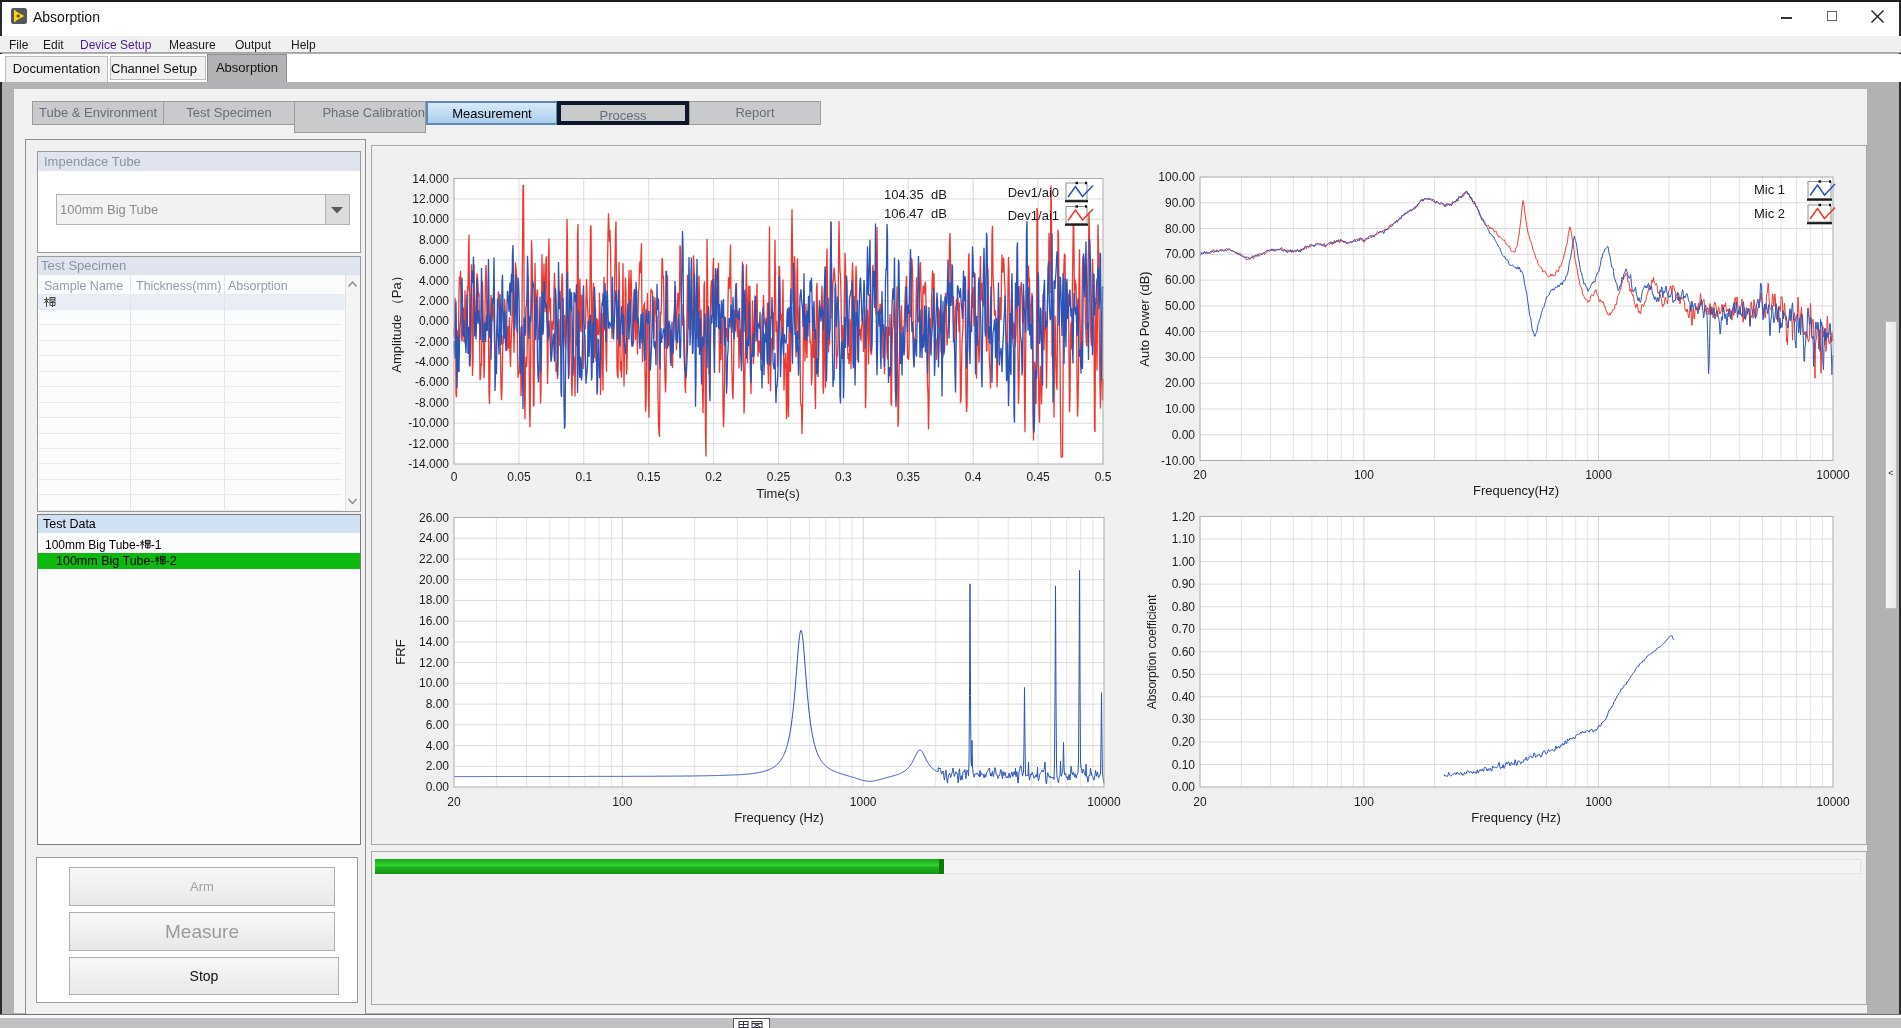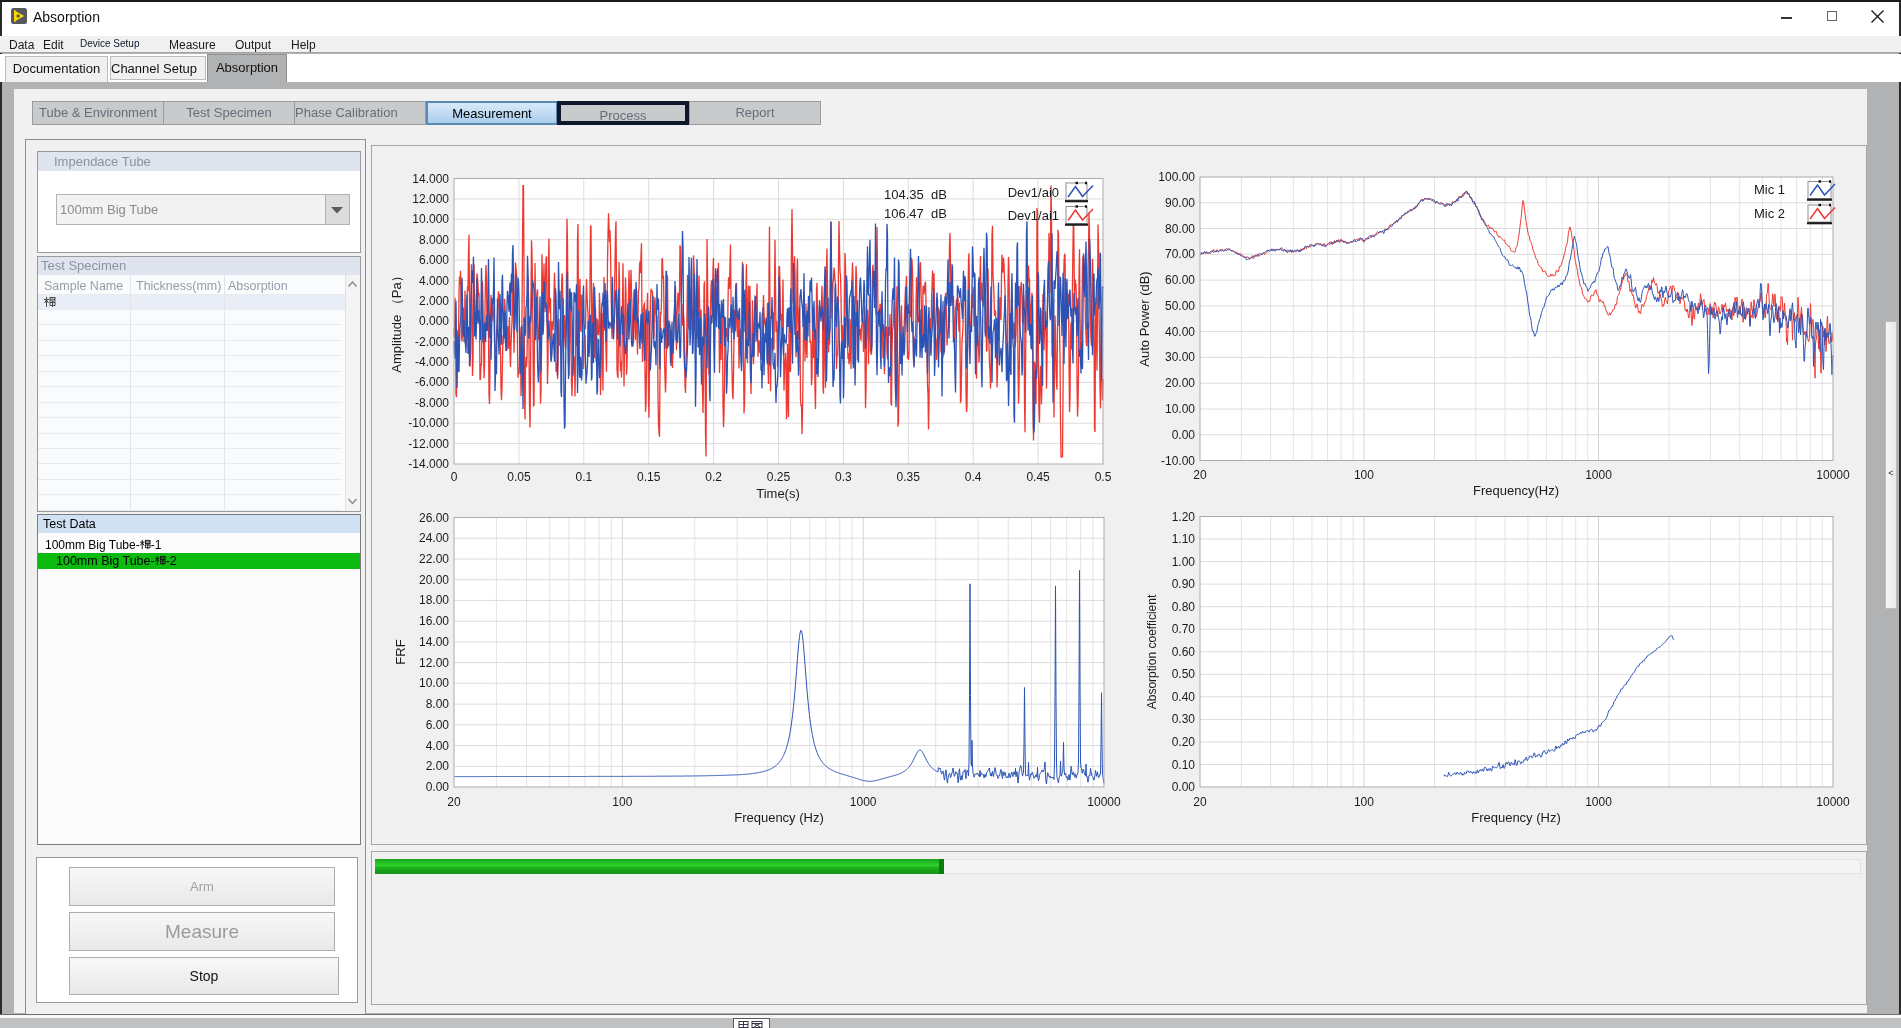--- a/index.html
+++ b/index.html
@@ -18,41 +18,41 @@
     <line x1="7.2" y1="6.4" x2="7.2" y2="9.6" stroke="#4c5162" stroke-width="1.7"></line>
   </svg>
 <div class="abs" style="left:33px;top:9px;font-size:14px;color:#111">Absorption</div>
 <div class="abs" style="left:1781px;top:17px;width:11px;height:2px;background:#333"></div>
 <div class="abs" style="left:1827px;top:11px;width:10px;height:10px;border:1px solid #666"></div>
 <svg class="abs" style="left:1871px;top:10px" width="13" height="13">
     <line x1="0.5" y1="0.5" x2="12.5" y2="12.5" stroke="#222" stroke-width="1.4"></line>
     <line x1="12.5" y1="0.5" x2="0.5" y2="12.5" stroke="#222" stroke-width="1.4"></line>
   </svg>
 <div class="abs" style="left:0;top:36px;width:1901px;height:17px;background:#f0f0f0;border-bottom:1px solid #a5a5a5"></div>
-<div class="abs" style="left:9px;top:38px;font-size:12px;color:#1a1a1a">Data</div>
+<div class="abs" style="left:9px;top:38px;font-size:12px;color:#1a1a1a">File</div>
 <div class="abs" style="left:43px;top:38px;font-size:12px;color:#1a1a1a">Edit</div>
-<div class="abs" style="left:80px;top:38px;font-size:10px;color:#0f172a">Device Setup</div>
+<div class="abs" style="left:80px;top:38px;font-size:12px;color:#4c1d95">Device Setup</div>
 <div class="abs" style="left:169px;top:38px;font-size:12px;color:#1a1a1a">Measure</div>
 <div class="abs" style="left:235px;top:38px;font-size:12px;color:#1a1a1a">Output</div>
 <div class="abs" style="left:291px;top:38px;font-size:12px;color:#1a1a1a">Help</div>
 <div class="abs" style="left:0;top:54px;width:1901px;height:28px;background:#fff"></div>
 <div class="abs" style="left:5px;top:56px;width:103px;height:41px;background:#f0f0f0;border:1px solid #bdbdbd;font-size:13px;color:#111;text-align:center;line-height:23px">Documentation</div>
 <div class="abs" style="left:110px;top:56px;width:96px;height:24px;background:#f0f0f0;border:1px solid #bdbdbd;font-size:13px;color:#111;line-height:23px">Channel Setup</div>
 <div class="abs" style="left:207px;top:54px;width:80px;height:28px;background:#b1b2b4;border:1px solid #8f8f8f;border-bottom:none;font-size:13px;color:#111;text-align:center;line-height:25px">Absorption</div>
 <div class="abs" style="left:2px;top:82px;width:1897px;height:932px;background:#b1b2b4"></div>
 <div class="abs" style="left:14px;top:89px;width:1853px;height:924px;background:#f1f1f1"></div>
 <div class="abs" style="left:32px;top:101px;width:132px;height:24px;background:#c9cacc;border:1px solid #9b9b9b;font-size:13px;color:#666e79;text-align:center;line-height:22px">Tube &amp; Environment</div>
 <div class="abs" style="left:163px;top:101px;width:132px;height:24px;background:#c9cacc;border:1px solid #9b9b9b;font-size:13px;color:#666e79;text-align:center;line-height:22px">Test Specimen</div>
-<div class="abs" style="left:294px;top:101px;width:132px;height:24px;background:#c9cacc;border:1px solid #9b9b9b;font-size:13px;color:#666e79;text-align:left;line-height:22px">Phase Calibration</div>
+<div class="abs" style="left:294px;top:101px;width:132px;height:32px;background:#c9cacc;border:1px solid #9b9b9b;font-size:13px;color:#666e79;text-align:right;line-height:22px">Phase Calibration</div>
 <div class="abs" style="left:426px;top:101px;width:132px;height:24px;background:linear-gradient(#d9eafa,#a9cdec);border:2px solid #5d88b2;font-size:13px;color:#000;text-align:center;line-height:21px">Measurement</div>
 <div class="abs" style="left:557px;top:101px;width:132px;height:24px;background:#c9cacc;border:4px solid #0f172a;font-size:13px;color:#666e79;text-align:center;line-height:22px">Process</div>
 <div class="abs" style="left:689px;top:101px;width:132px;height:24px;background:#c9cacc;border:1px solid #9b9b9b;font-size:13px;color:#666e79;text-align:center;line-height:22px">Report</div>
 <div class="abs" style="left:25px;top:139px;width:341px;height:876px;background:#f0f0f0;border:1px solid #8e8e8e"></div>
 <div class="abs" style="left:37px;top:151px;width:324px;height:102px;background:#fff;border:1px solid #9a9a9a"></div>
-<div class="abs" style="left:38px;top:152px;width:322px;height:19px;background:#dfe4ee;font-size:13px;color:#8b93a2;padding-left:16px;line-height:19px">Impendace Tube</div>
+<div class="abs" style="left:38px;top:152px;width:322px;height:19px;background:#dfe4ee;font-size:13px;color:#8b93a2;padding-left:6px;line-height:19px">Impendace Tube</div>
 <div class="abs" style="left:56px;top:194px;width:294px;height:31px;background:#f2f2f2;border:1px solid #b3b3b3"></div>
 <div class="abs" style="left:60px;top:202px;font-size:13px;color:#8a8a8a">100mm Big Tube</div>
 <div class="abs" style="left:325px;top:195px;width:24px;height:29px;background:#dcdcdc;border-left:1px solid #b3b3b3"></div>
 <svg class="abs" style="left:331px;top:207px" width="12" height="7">
     <polygon points="0,0 12,0 6,6.5" fill="#5a5a5a"></polygon>
   </svg>
 <div class="abs" style="left:37px;top:256px;width:324px;height:256px;background:#fafbfd;border:1px solid #9a9a9a"></div>
 <div class="abs" style="left:38px;top:257px;width:322px;height:18px;background:#dfe4ee;font-size:13px;color:#8b93a2;padding-left:3px;line-height:18px">Test Specimen</div>
 <div class="abs" style="left:44px;top:279px;font-size:12.5px;color:#959da9">Sample Name</div>
 <div class="abs" style="left:136px;top:279px;font-size:12.5px;color:#959da9">Thickness(mm)</div>

